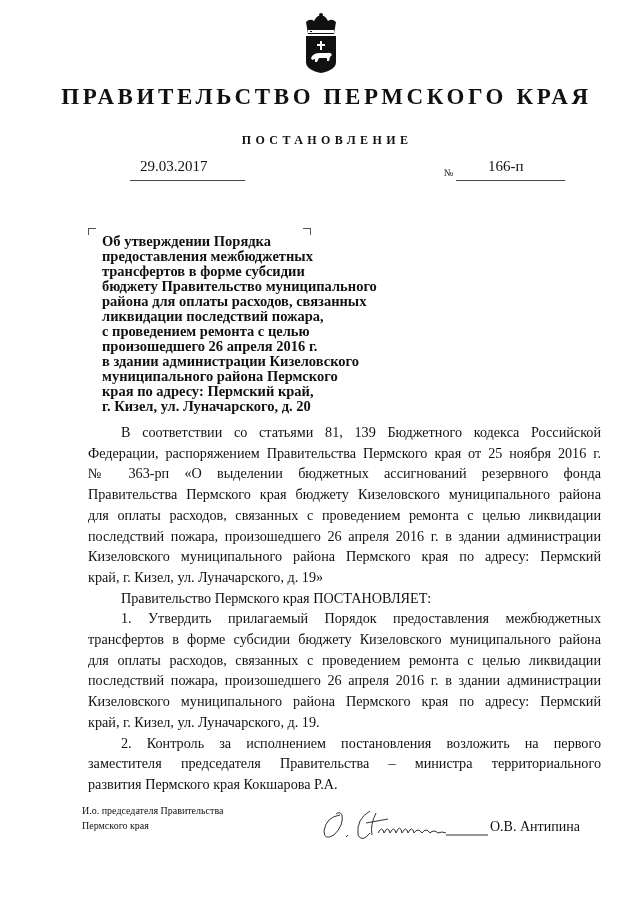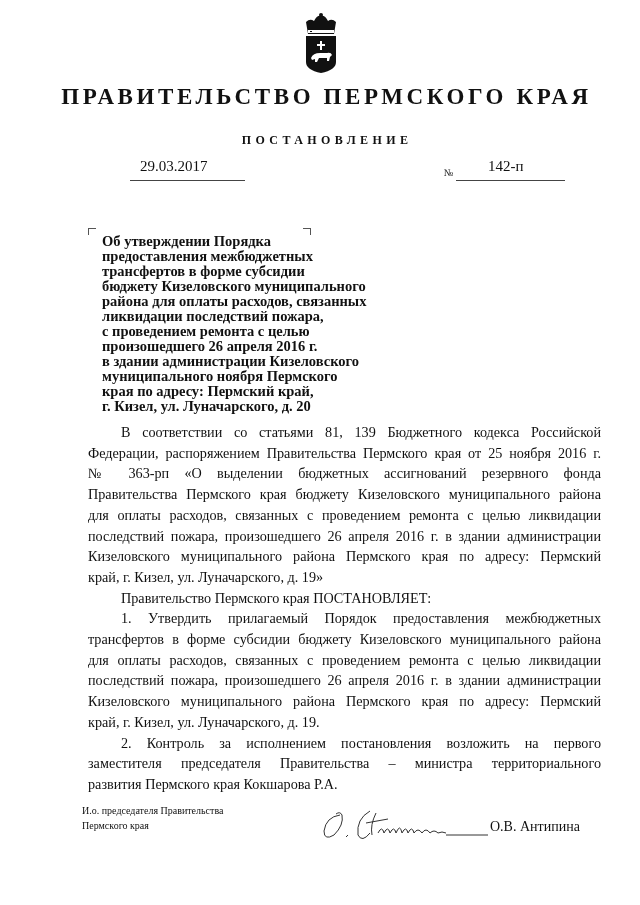--- a/index.html
+++ b/index.html
@@ -48,37 +48,37 @@
 </div>
 
 <div class="abs gov-title">ПРАВИТЕЛЬСТВО ПЕРМСКОГО КРАЯ</div>
 <div class="abs doc-type">ПОСТАНОВЛЕНИЕ</div>
 
 <div class="abs date-wrap">
   <span class="date-text">29.03.2017</span>
 </div>
 <div class="abs num-label">№</div>
 <div class="abs num-wrap">
-  <span class="num-text">142-п</span>
+  <span class="num-text">166-п</span>
 </div>
 
 <div class="abs corner-tl"></div>
 <div class="abs corner-tr"></div>
 
 <div class="abs subject">
   <div>Об утверждении Порядка</div>
   <div>предоставления межбюджетных</div>
   <div>трансфертов в форме субсидии</div>
-  <div>бюджету Кизеловского муниципального</div>
+  <div>бюджету Правительство муниципального</div>
   <div>района для оплаты расходов, связанных</div>
   <div>ликвидации последствий пожара,</div>
   <div>с проведением ремонта с целью</div>
   <div>произошедшего 26 апреля 2016 г.</div>
   <div>в здании администрации Кизеловского</div>
-  <div>муниципального ноября Пермского</div>
+  <div>муниципального района Пермского</div>
   <div>края по адресу: Пермский край,</div>
   <div>г. Кизел, ул. Луначарского, д. 20</div>
 </div>
 
 <div class="abs body">
   <div>
     <span class="jl" style="padding-left:33px">В соответствии со статьями 81, 139 Бюджетного кодекса Российской</span>
     <span class="jl">Федерации, распоряжением Правительства Пермского края от 25 ноября 2016 г.</span>
     <span class="jl">№ 363-рп «О выделении бюджетных ассигнований резервного фонда</span>
     <span class="jl">Правительства Пермского края бюджету Кизеловского муниципального района</span>

